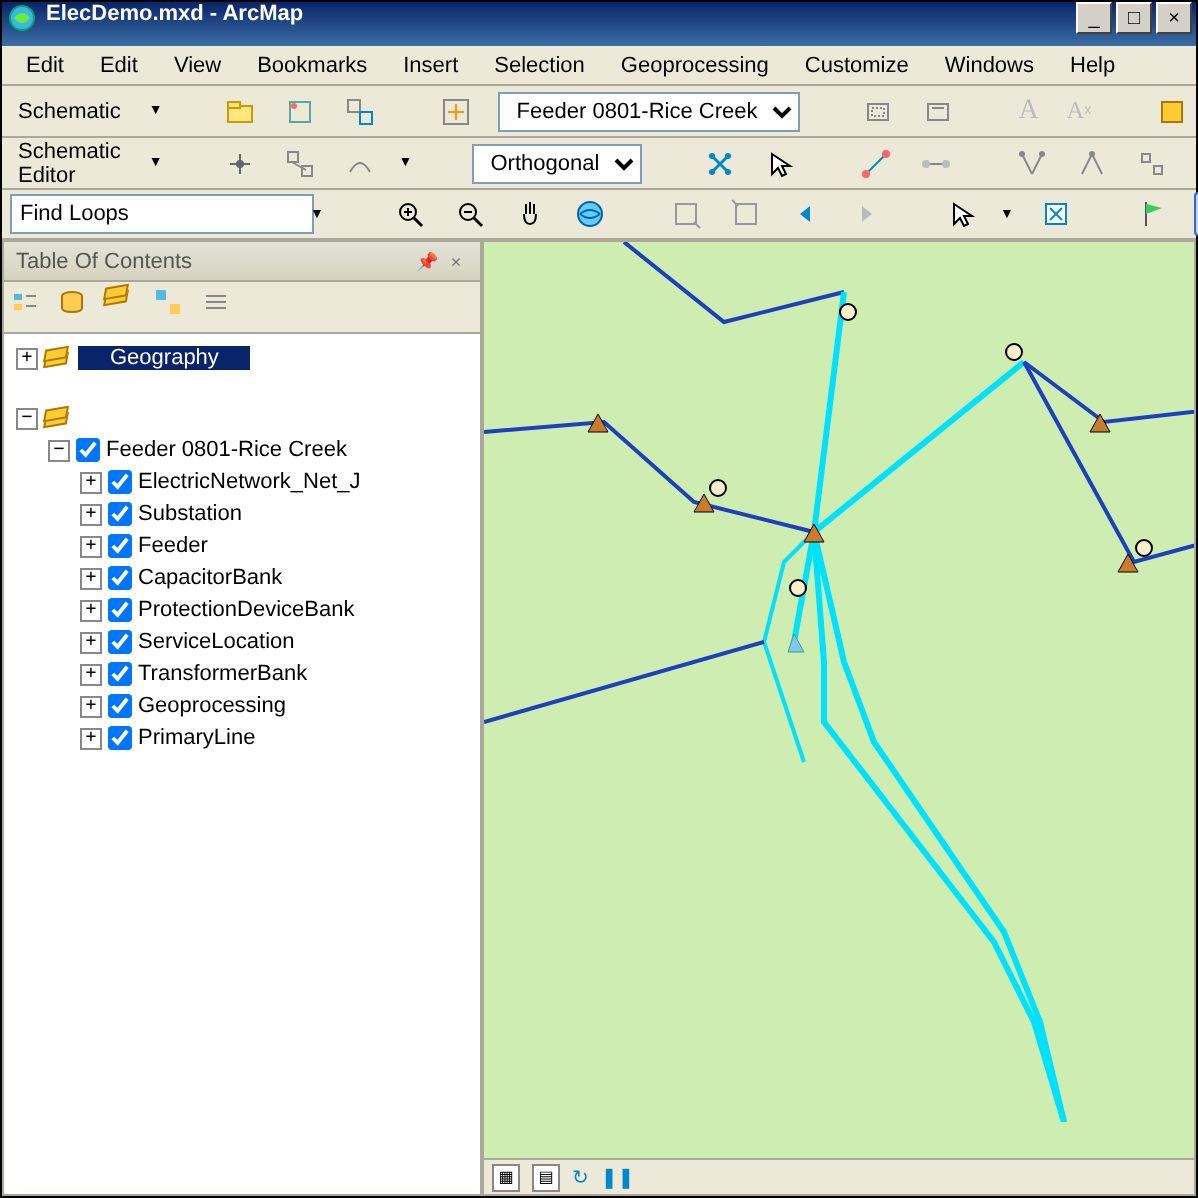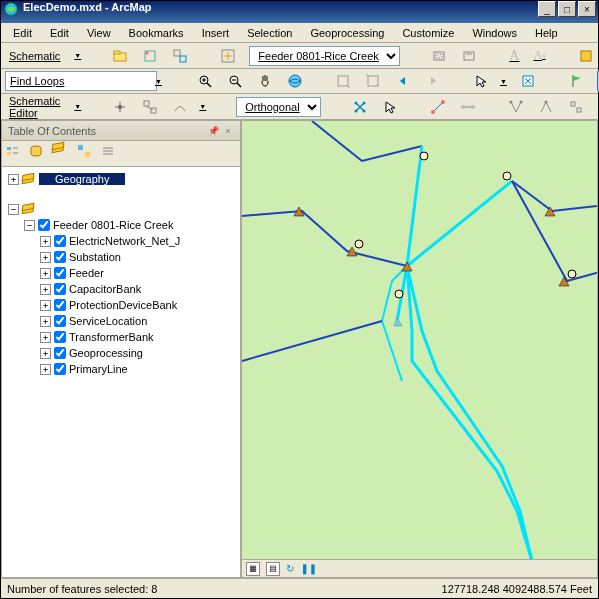--- a/index.html
+++ b/index.html
@@ -5,21 +5,21 @@
 * { box-sizing: border-box; margin: 0; padding: 0; font-family: Tahoma, Arial, sans-serif; font-size: 11px; }
 html, body { width: 599px; height: 599px; overflow: hidden; background: #d4d0c8; }
 .window { width: 599px; height: 599px; border: 1px solid #000; display: flex; flex-direction: column; background: #ece9d8; }
 .titlebar { height: 22px; background: linear-gradient(#0a246a, #3b6ea5); color: #fff; display: flex; align-items: flex-start; padding: 0 2px; }
 .titlebar .icon { width: 16px; height: 16px; margin-right: 4px; display: flex; align-items: center; justify-content: center; }
 .titlebar .title { flex: 1; font-weight: bold; }
 .titlebar .winbtns { display: flex; gap: 2px; }
 .titlebar .winbtn { width: 18px; height: 16px; background: #d4d0c8; border: 1px solid #fff; border-right-color: #404040; border-bottom-color: #404040; color: #000; font-family: Arial; font-size: 10px; display: flex; align-items: center; justify-content: center; cursor: pointer; }
 .menubar { height: 20px; background: #ece9d8; display: flex; align-items: center; padding: 0 4px; gap: 2px; border-bottom: 1px solid #aca899; }
 .menubar .menuitem { padding: 2px 8px; cursor: pointer; }
-.toolbar { height: 26px; background: #ece9d8; display: flex; align-items: center; padding: 2px 4px; gap: 12px; border-bottom: 1px solid #aca899; text-decoration: underline; }
+.toolbar { height: 26px; background: #ece9d8; display: flex; align-items: center; padding: 2px 4px; gap: 12px; border-bottom: 1px solid #aca899; }
 .toolbar .tbtn { width: 22px; height: 22px; border: 1px solid transparent; display: flex; align-items: center; justify-content: center; cursor: pointer; border-radius: 2px; }
 .toolbar .sep { width: 1px; height: 20px; background: #aca899; margin: 0 3px; }
 .toolbar .label { padding: 0 4px; }
 .toolbar .drop { font-size: 7px; margin-left: -2px; }
 .toolbar select, .toolbar input { height: 20px; border: 1px solid #7f9db9; background: #fff; padding: 0 4px; font-size: 11px; }
 .body { flex: 1; display: flex; overflow: hidden; }
 .toc { width: 240px; background: #f4f3ee; border: 1px solid #aca899; display: flex; flex-direction: column; }
 .toc-title { height: 20px; background: linear-gradient(#e3e2d5,#d6d3c0); border-bottom: 1px solid #aca899; padding: 3px 6px; color: #555; display: flex; align-items: center; justify-content: space-between; }
 .toc-title .closebtns { display: flex; gap: 2px; }
 .toc-title .tx { width: 12px; height: 12px; font-size: 9px; display: flex; align-items: center; justify-content: center; cursor: pointer; color: #777; }
@@ -126,103 +126,20 @@
           <rect x="3" y="3" width="10" height="10" fill="#fc3" stroke="#a70"></rect>
         </svg>
       </div>
     <div class="tbtn">
         <svg width="16" height="16">
           <path d="M4 3 L11 8 L4 13 Z" fill="#67b"></path>
         </svg>
       </div>
   </div>
 
-  <div class="toolbar" style="height:25px">
-    <input type="text" style="width: 200px;" value="Find Loops">
-    <span class="drop" style="margin-left:-14px;margin-right:10px">▼</span>
-    <div style="flex:1"></div>
-    <div class="tbtn">
-        <svg width="16" height="16">
-          <circle cx="7" cy="7" r="4" fill="none" stroke="#000"></circle>
-          <line x1="10" y1="10" x2="14" y2="14" stroke="#000" stroke-width="1.5"></line>
-          <line x1="5" y1="7" x2="9" y2="7" stroke="#000"></line>
-          <line x1="7" y1="5" x2="7" y2="9" stroke="#000"></line>
-        </svg>
-      </div>
-    <div class="tbtn">
-        <svg width="16" height="16">
-          <circle cx="7" cy="7" r="4" fill="none" stroke="#000"></circle>
-          <line x1="10" y1="10" x2="14" y2="14" stroke="#000" stroke-width="1.5"></line>
-          <line x1="5" y1="7" x2="9" y2="7" stroke="#000"></line>
-        </svg>
-      </div>
-    <div class="tbtn">
-        <svg width="16" height="16">
-          <path d="M6 3 L6 8 M8 2 L8 8 M10 3 L10 8 M5 8 Q5 13 8 13 Q11 13 11 8" fill="none" stroke="#000"></path>
-        </svg>
-      </div>
-    <div class="tbtn">
-        <svg width="16" height="16">
-          <circle cx="8" cy="8" r="6" fill="#6cf" stroke="#06a"></circle>
-          <path d="M3 8 Q8 4 13 8" fill="none" stroke="#06a"></path>
-          <path d="M3 8 Q8 12 13 8" fill="none" stroke="#06a"></path>
-        </svg>
-      </div>
-    <div class="sep"></div>
-    <div class="tbtn">
-        <svg width="16" height="16">
-          <rect x="3" y="3" width="10" height="10" fill="none" stroke="#999"></rect>
-          <path d="M12 12 L15 15" stroke="#999"></path>
-        </svg>
-      </div>
-    <div class="tbtn">
-        <svg width="16" height="16">
-          <rect x="3" y="3" width="10" height="10" fill="none" stroke="#999"></rect>
-          <path d="M1 1 L4 4" stroke="#999"></path>
-        </svg>
-      </div>
-    <div class="tbtn">
-        <svg width="16" height="16">
-          <path d="M10 4 L5 8 L10 12" fill="#08c"></path>
-        </svg>
-      </div>
-    <div class="tbtn">
-        <svg width="16" height="16">
-          <path d="M6 4 L11 8 L6 12" fill="#bbb"></path>
-        </svg>
-      </div>
-    <div class="sep"></div>
-    <div class="tbtn">
-        <svg width="16" height="16">
-          <path d="M4 3 L4 13 L7 10 L9 14 L11 13 L9 9 L13 9 Z" fill="#fff" stroke="#000"></path>
-        </svg>
-      </div>
-      <span class="drop">▼</span>
-    <div class="tbtn">
-        <svg width="16" height="16">
-          <rect x="3" y="3" width="10" height="10" fill="#fff" stroke="#08c"></rect>
-          <line x1="5" y1="5" x2="11" y2="11" stroke="#08c"></line>
-          <line x1="11" y1="5" x2="5" y2="11" stroke="#08c"></line>
-        </svg>
-      </div>
-    <div class="sep"></div>
-    <div class="tbtn">
-        <svg width="16" height="16">
-          <line x1="5" y1="2" x2="5" y2="14" stroke="#555"></line>
-          <path d="M5 3 L13 5 L5 8 Z" fill="#3c6"></path>
-        </svg>
-      </div>
-    <div class="tbtn" style="border:1px solid #316ac5;background:#c1d2ee">
-        <svg width="16" height="16">
-          <path d="M4 3 L4 13 L7 10 L9 14 L11 13 L9 9 L13 9 Z" fill="#fff" stroke="#000"></path>
-          <rect x="9" y="2" width="5" height="4" fill="#ffc" stroke="#a80"></rect>
-        </svg>
-      </div>
-  </div>
-
   <div class="toolbar">
     <span class="label">Schematic Editor</span>
       <span class="drop">▼</span>
     <div class="sep"></div>
     <div class="tbtn">
         <svg width="16" height="16">
           <line x1="3" y1="8" x2="13" y2="8" stroke="#666"></line>
           <line x1="8" y1="3" x2="8" y2="13" stroke="#666"></line>
           <circle cx="8" cy="8" r="2" fill="#666"></circle>
         </svg>
@@ -291,20 +208,103 @@
     <div class="tbtn">
         <svg width="16" height="16">
           <rect x="3" y="3" width="4" height="4" fill="none" stroke="#888"></rect>
           <rect x="9" y="9" width="4" height="4" fill="none" stroke="#888"></rect>
         </svg>
       </div>
     <div class="tbtn">
         <svg width="16" height="16">
           <line x1="3" y1="3" x2="13" y2="13" stroke="#888"></line>
           <circle cx="8" cy="8" r="2" fill="#888"></circle>
+        </svg>
+      </div>
+  </div>
+
+  <div class="toolbar" style="height:25px">
+    <input type="text" style="width: 200px;" value="Find Loops">
+    <span class="drop" style="margin-left:-14px;margin-right:10px">▼</span>
+    <div style="flex:1"></div>
+    <div class="tbtn">
+        <svg width="16" height="16">
+          <circle cx="7" cy="7" r="4" fill="none" stroke="#000"></circle>
+          <line x1="10" y1="10" x2="14" y2="14" stroke="#000" stroke-width="1.5"></line>
+          <line x1="5" y1="7" x2="9" y2="7" stroke="#000"></line>
+          <line x1="7" y1="5" x2="7" y2="9" stroke="#000"></line>
+        </svg>
+      </div>
+    <div class="tbtn">
+        <svg width="16" height="16">
+          <circle cx="7" cy="7" r="4" fill="none" stroke="#000"></circle>
+          <line x1="10" y1="10" x2="14" y2="14" stroke="#000" stroke-width="1.5"></line>
+          <line x1="5" y1="7" x2="9" y2="7" stroke="#000"></line>
+        </svg>
+      </div>
+    <div class="tbtn">
+        <svg width="16" height="16">
+          <path d="M6 3 L6 8 M8 2 L8 8 M10 3 L10 8 M5 8 Q5 13 8 13 Q11 13 11 8" fill="none" stroke="#000"></path>
+        </svg>
+      </div>
+    <div class="tbtn">
+        <svg width="16" height="16">
+          <circle cx="8" cy="8" r="6" fill="#6cf" stroke="#06a"></circle>
+          <path d="M3 8 Q8 4 13 8" fill="none" stroke="#06a"></path>
+          <path d="M3 8 Q8 12 13 8" fill="none" stroke="#06a"></path>
+        </svg>
+      </div>
+    <div class="sep"></div>
+    <div class="tbtn">
+        <svg width="16" height="16">
+          <rect x="3" y="3" width="10" height="10" fill="none" stroke="#999"></rect>
+          <path d="M12 12 L15 15" stroke="#999"></path>
+        </svg>
+      </div>
+    <div class="tbtn">
+        <svg width="16" height="16">
+          <rect x="3" y="3" width="10" height="10" fill="none" stroke="#999"></rect>
+          <path d="M1 1 L4 4" stroke="#999"></path>
+        </svg>
+      </div>
+    <div class="tbtn">
+        <svg width="16" height="16">
+          <path d="M10 4 L5 8 L10 12" fill="#08c"></path>
+        </svg>
+      </div>
+    <div class="tbtn">
+        <svg width="16" height="16">
+          <path d="M6 4 L11 8 L6 12" fill="#bbb"></path>
+        </svg>
+      </div>
+    <div class="sep"></div>
+    <div class="tbtn">
+        <svg width="16" height="16">
+          <path d="M4 3 L4 13 L7 10 L9 14 L11 13 L9 9 L13 9 Z" fill="#fff" stroke="#000"></path>
+        </svg>
+      </div>
+      <span class="drop">▼</span>
+    <div class="tbtn">
+        <svg width="16" height="16">
+          <rect x="3" y="3" width="10" height="10" fill="#fff" stroke="#08c"></rect>
+          <line x1="5" y1="5" x2="11" y2="11" stroke="#08c"></line>
+          <line x1="11" y1="5" x2="5" y2="11" stroke="#08c"></line>
+        </svg>
+      </div>
+    <div class="sep"></div>
+    <div class="tbtn">
+        <svg width="16" height="16">
+          <line x1="5" y1="2" x2="5" y2="14" stroke="#555"></line>
+          <path d="M5 3 L13 5 L5 8 Z" fill="#3c6"></path>
+        </svg>
+      </div>
+    <div class="tbtn" style="border:1px solid #316ac5;background:#c1d2ee">
+        <svg width="16" height="16">
+          <path d="M4 3 L4 13 L7 10 L9 14 L11 13 L9 9 L13 9 Z" fill="#fff" stroke="#000"></path>
+          <rect x="9" y="2" width="5" height="4" fill="#ffc" stroke="#a80"></rect>
         </svg>
       </div>
   </div>
 
   <div class="body">
     <div class="toc">
       <div class="toc-title">
         <span>Table Of Contents</span>
         <span class="closebtns">
           <span class="tx">📌</span>
@@ -441,17 +441,13 @@
       </svg>
       <div class="mapbar">
         <div class="ctl">▦</div>
         <div class="ctl">▤</div>
         <span style="color:#08c;font-size:10px">↻</span>
         <span style="color:#08c;font-size:10px">❚❚</span>
       </div>
     </div>
   </div>
 
-  <div class="status">
-    <span class="sl">Number of features selected: 8</span>
-    <span class="sr">127718.248 4092488.574 Feet</span>
-  </div>
 </div>
 
 </body></html>

